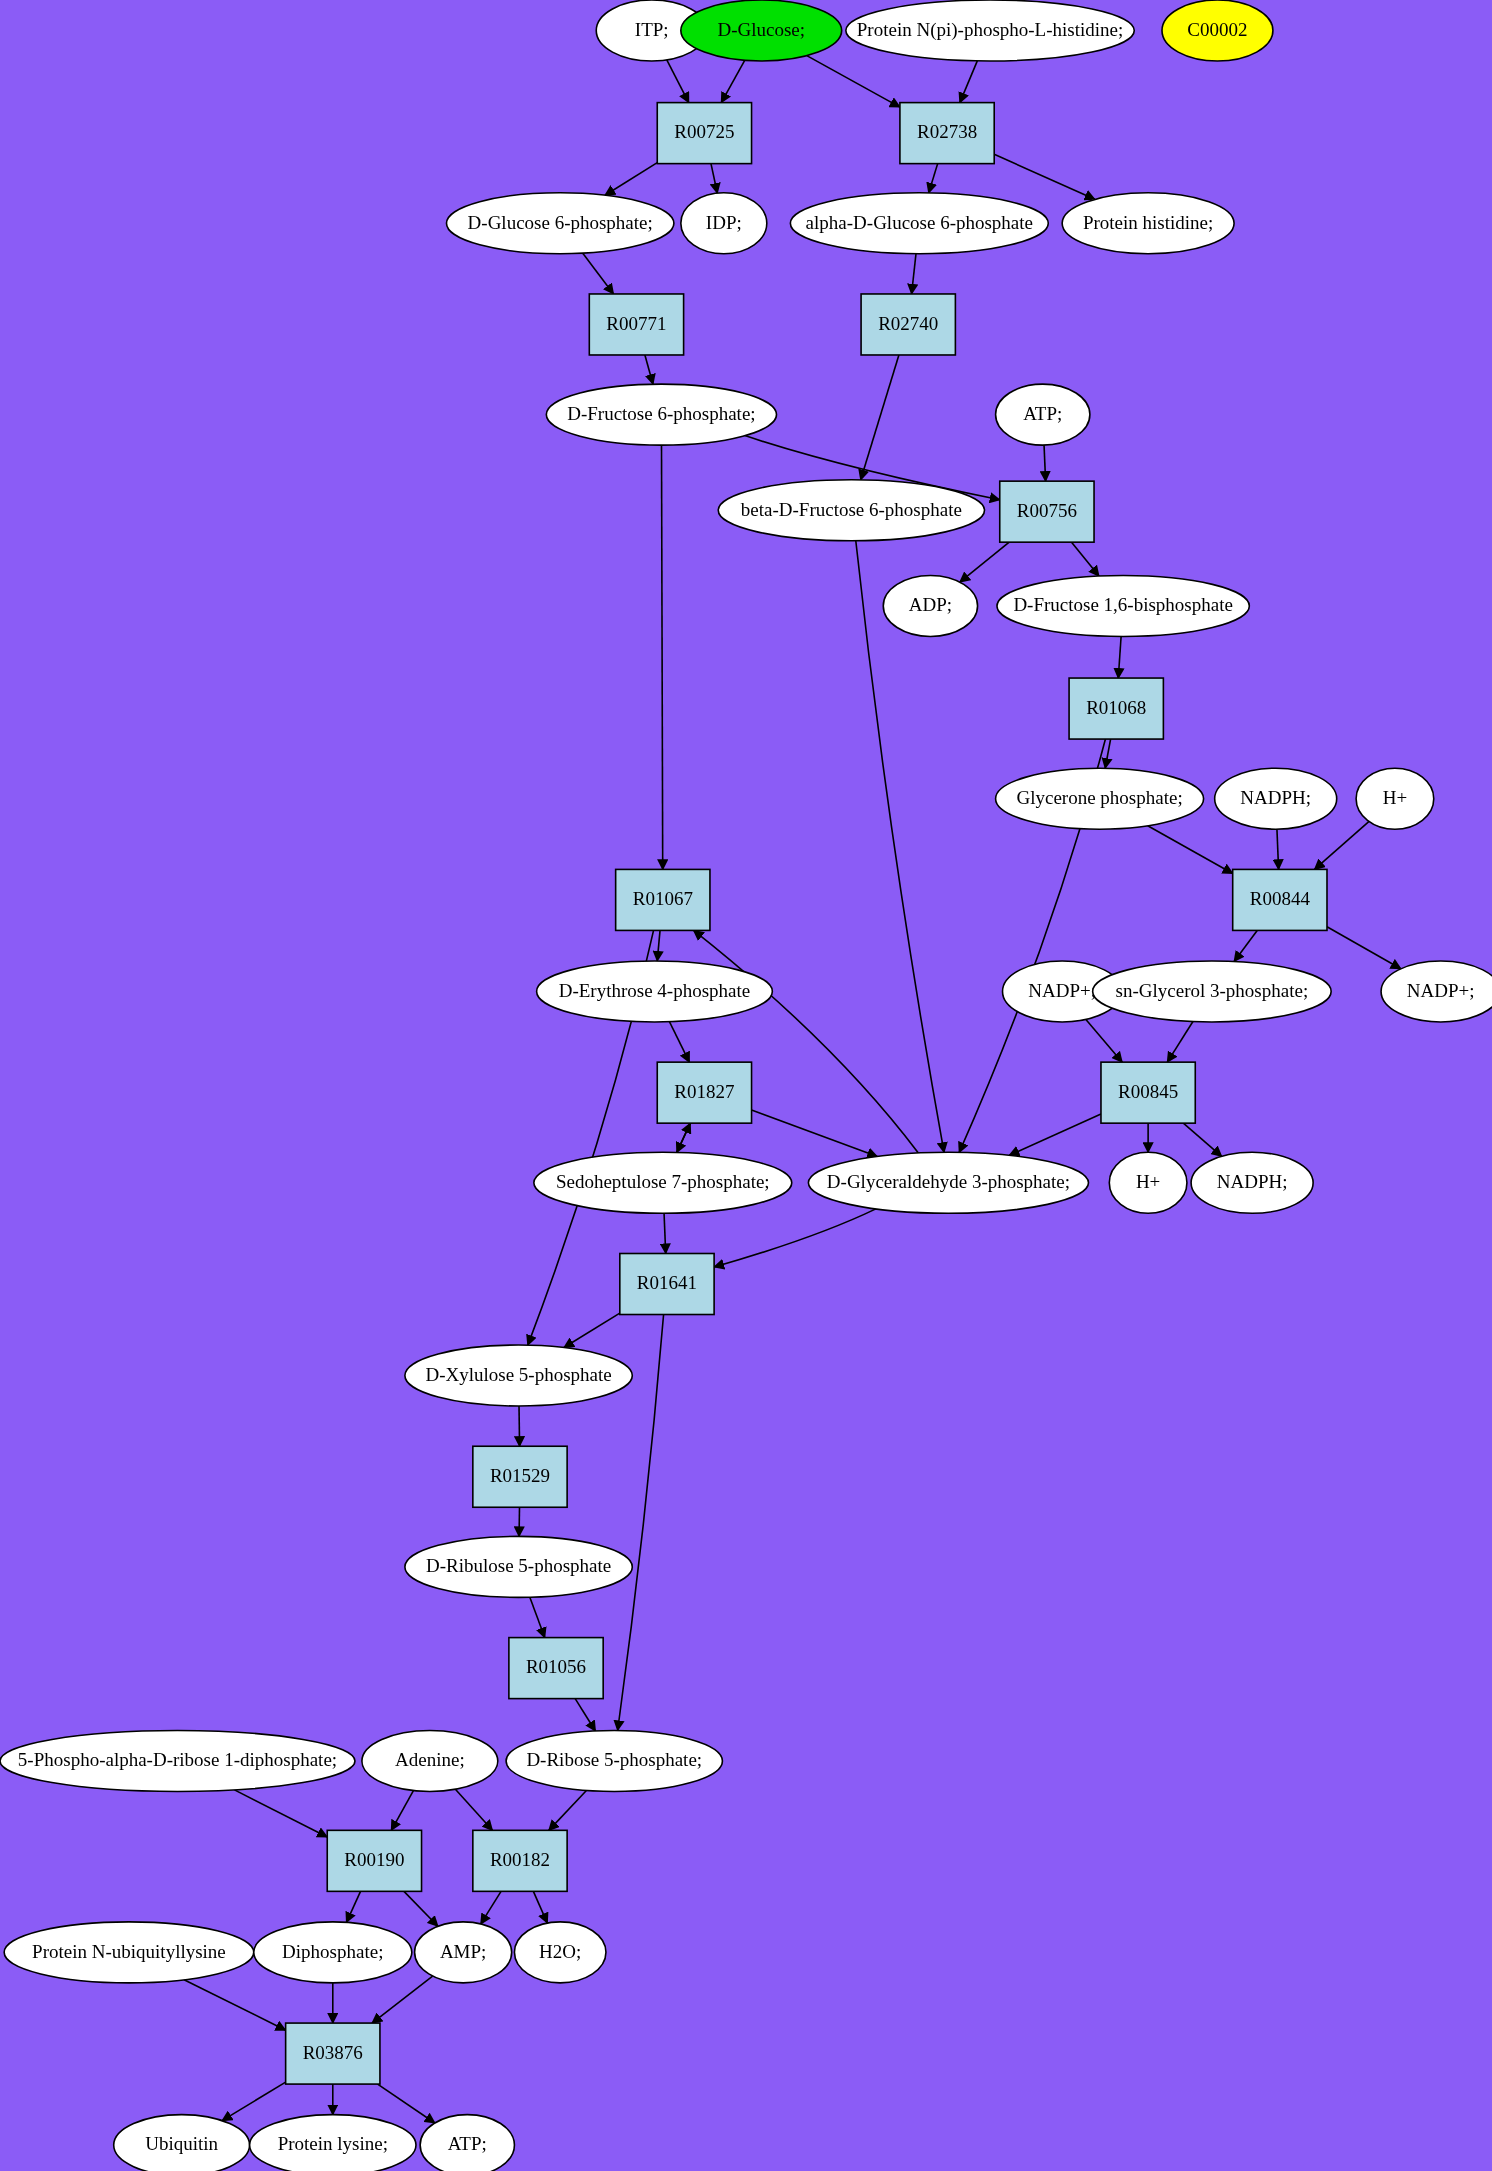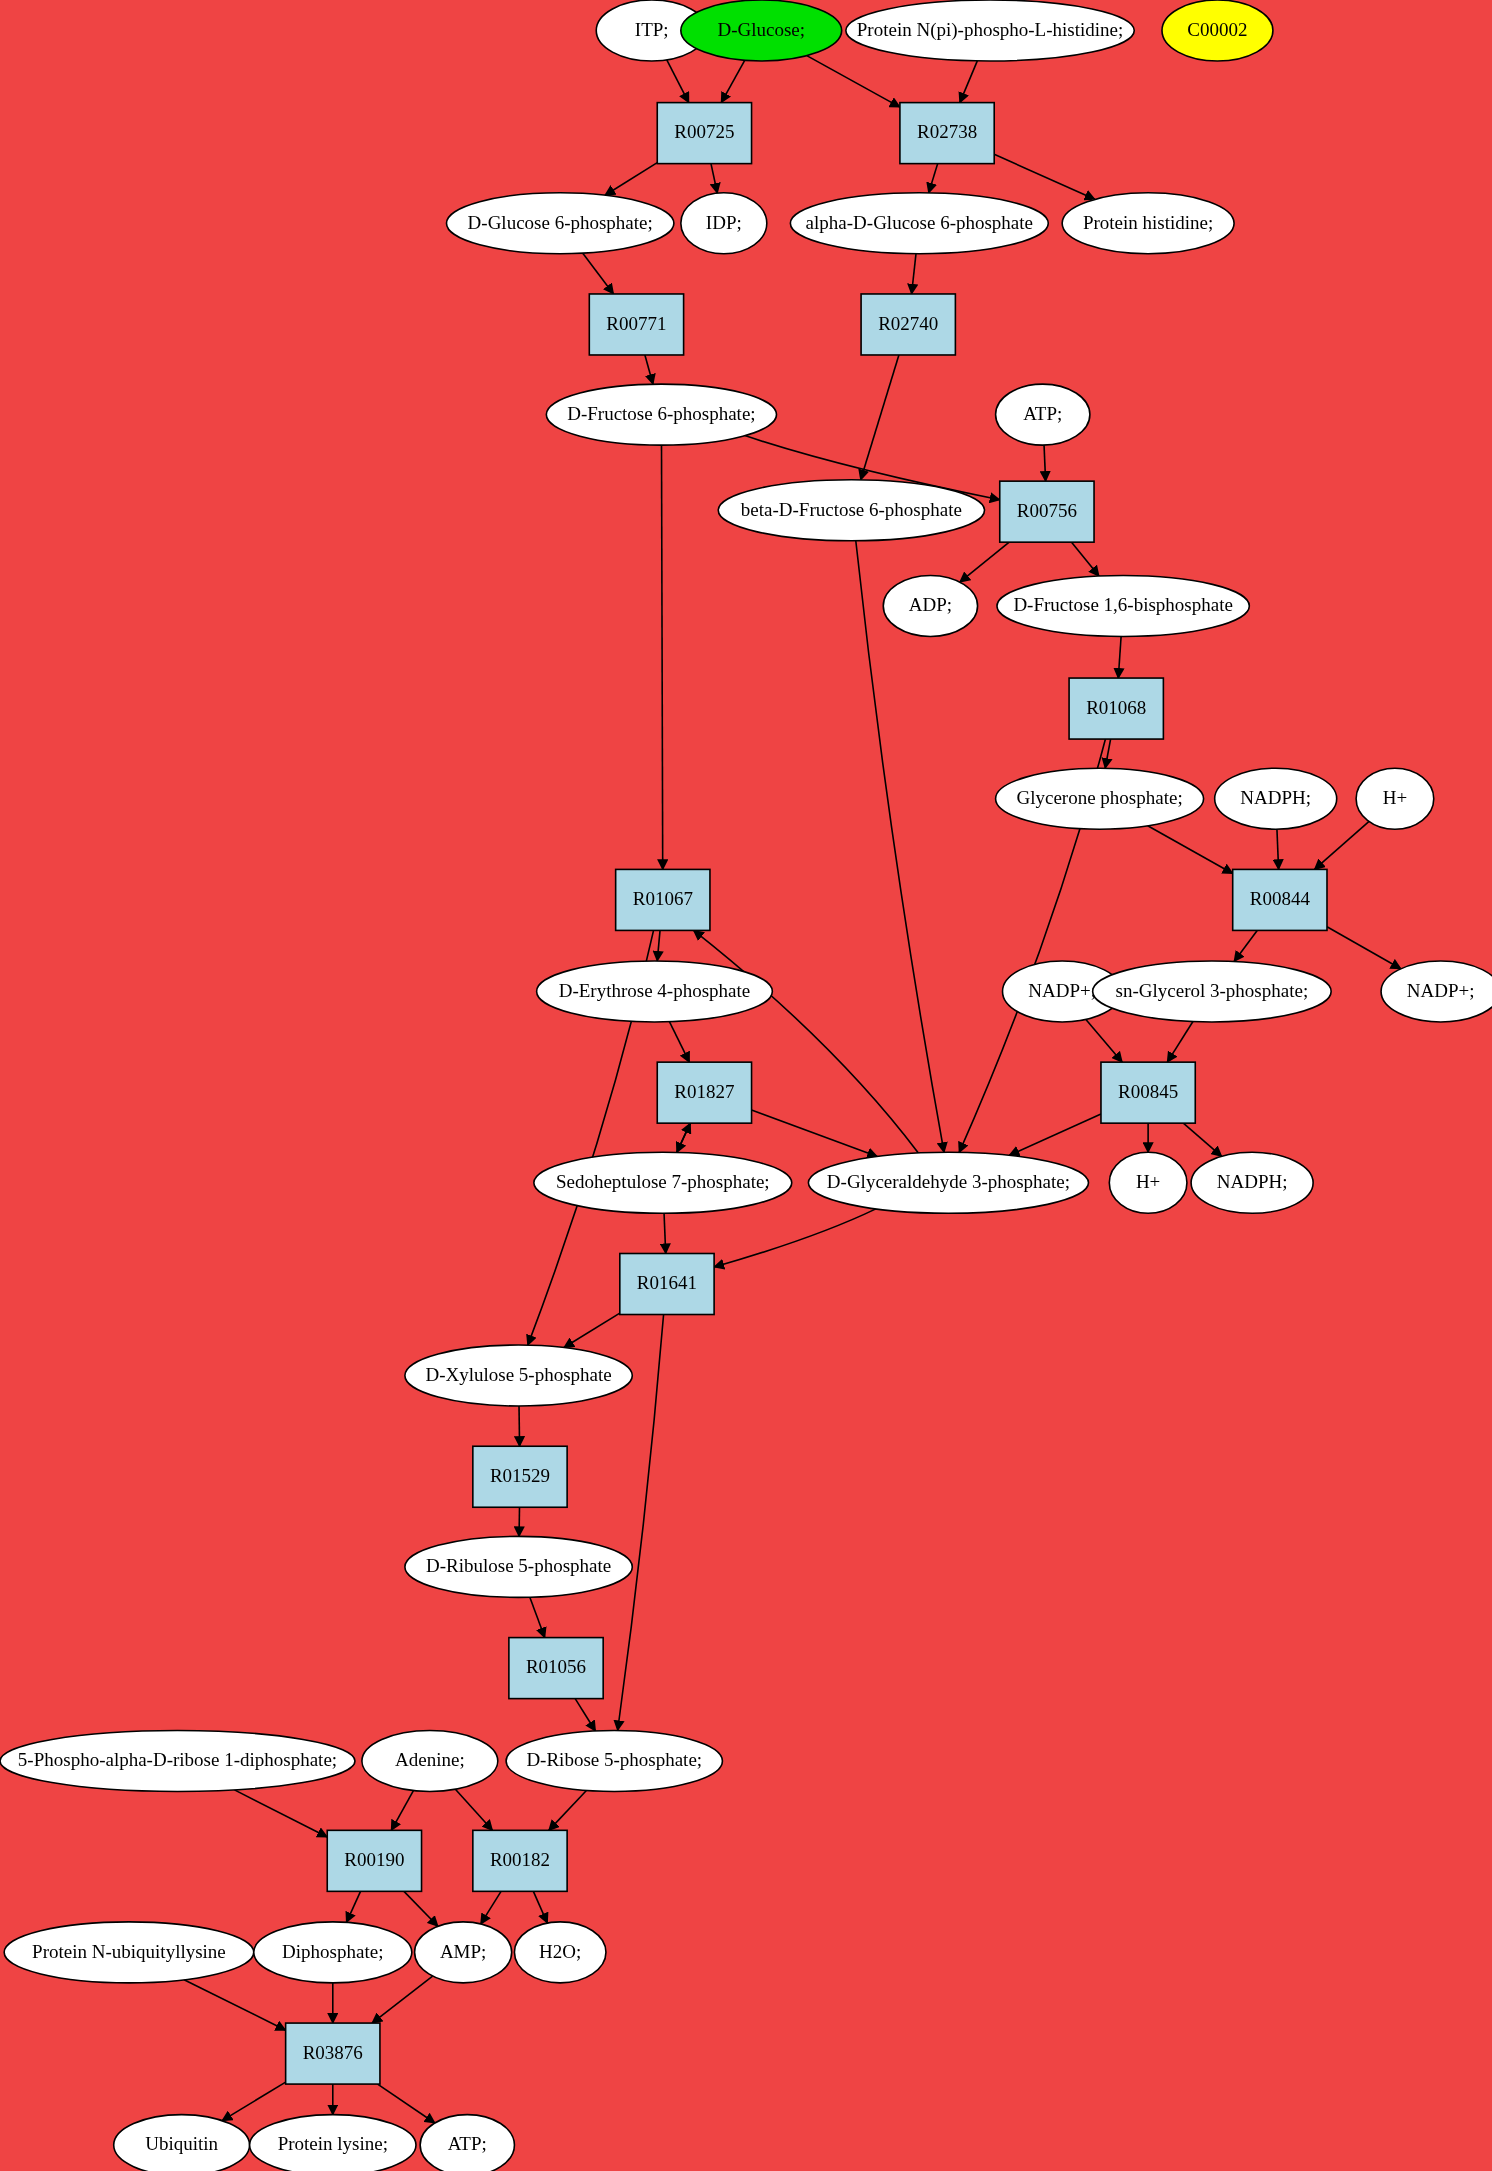--- a/index.html
+++ b/index.html
@@ -1,17 +1,17 @@
 <!DOCTYPE html>
 <html><head>
 <meta charset="utf-8">
 <style>
   html,body{margin:0;padding:0;background:#ffffff;}
   body{font-family:"Liberation Serif","DejaVu Serif",serif;}
-  #canvas{position:relative;width:1492px;height:2171px;background:#ef4444;overflow:hidden;}
+  #canvas{position:relative;width:1492px;height:2171px;background:#8b5cf6;overflow:hidden;}
   svg{display:block;}
   .nlabel{font-family:"Liberation Serif","DejaVu Serif",serif;font-size:19px;fill:#000;dominant-baseline:middle;text-anchor:middle;}
   .rlabel{font-family:"Liberation Serif","DejaVu Serif",serif;font-size:19px;fill:#000;dominant-baseline:middle;text-anchor:middle;}
   .ell{fill:#ffffff;stroke:#000000;stroke-width:1.6;}
   .ell.green{fill:#00e000;}
   .ell.yellow{fill:#ffff00;}
   .rect{fill:#add8e6;stroke:#000000;stroke-width:1.6;}
   .edge{fill:none;stroke:#000000;stroke-width:1.6;}
 </style>
 </head>

